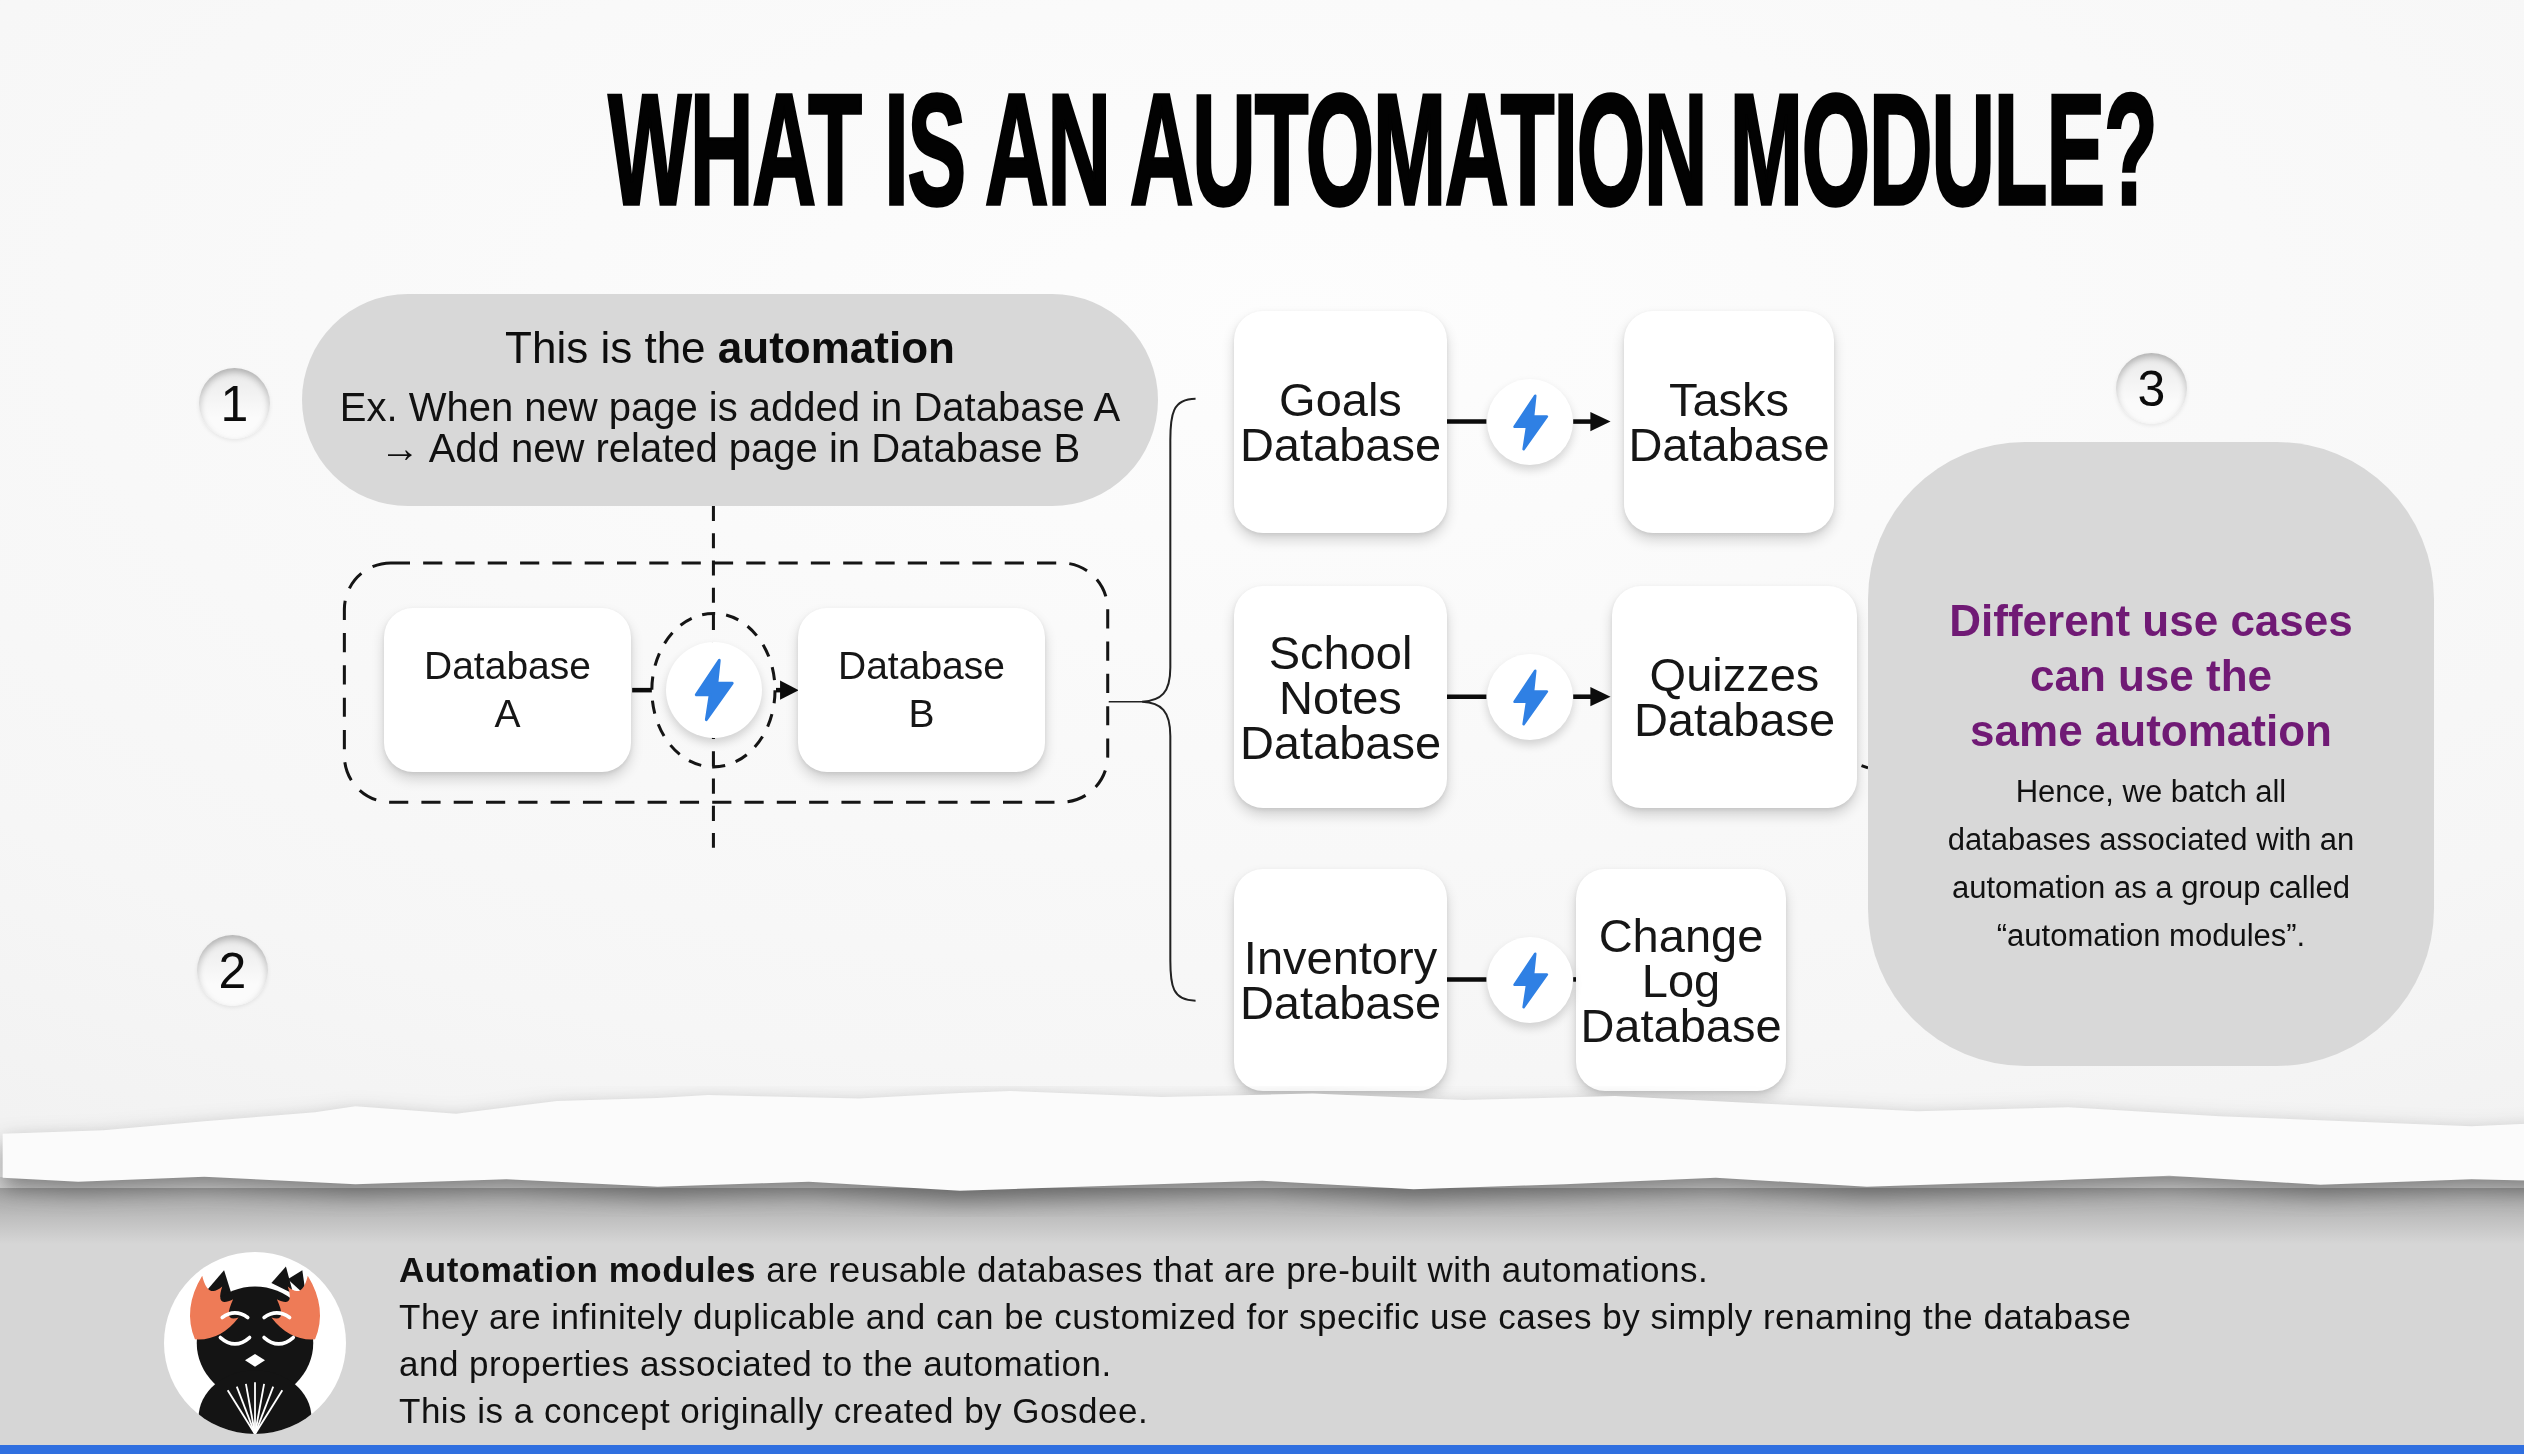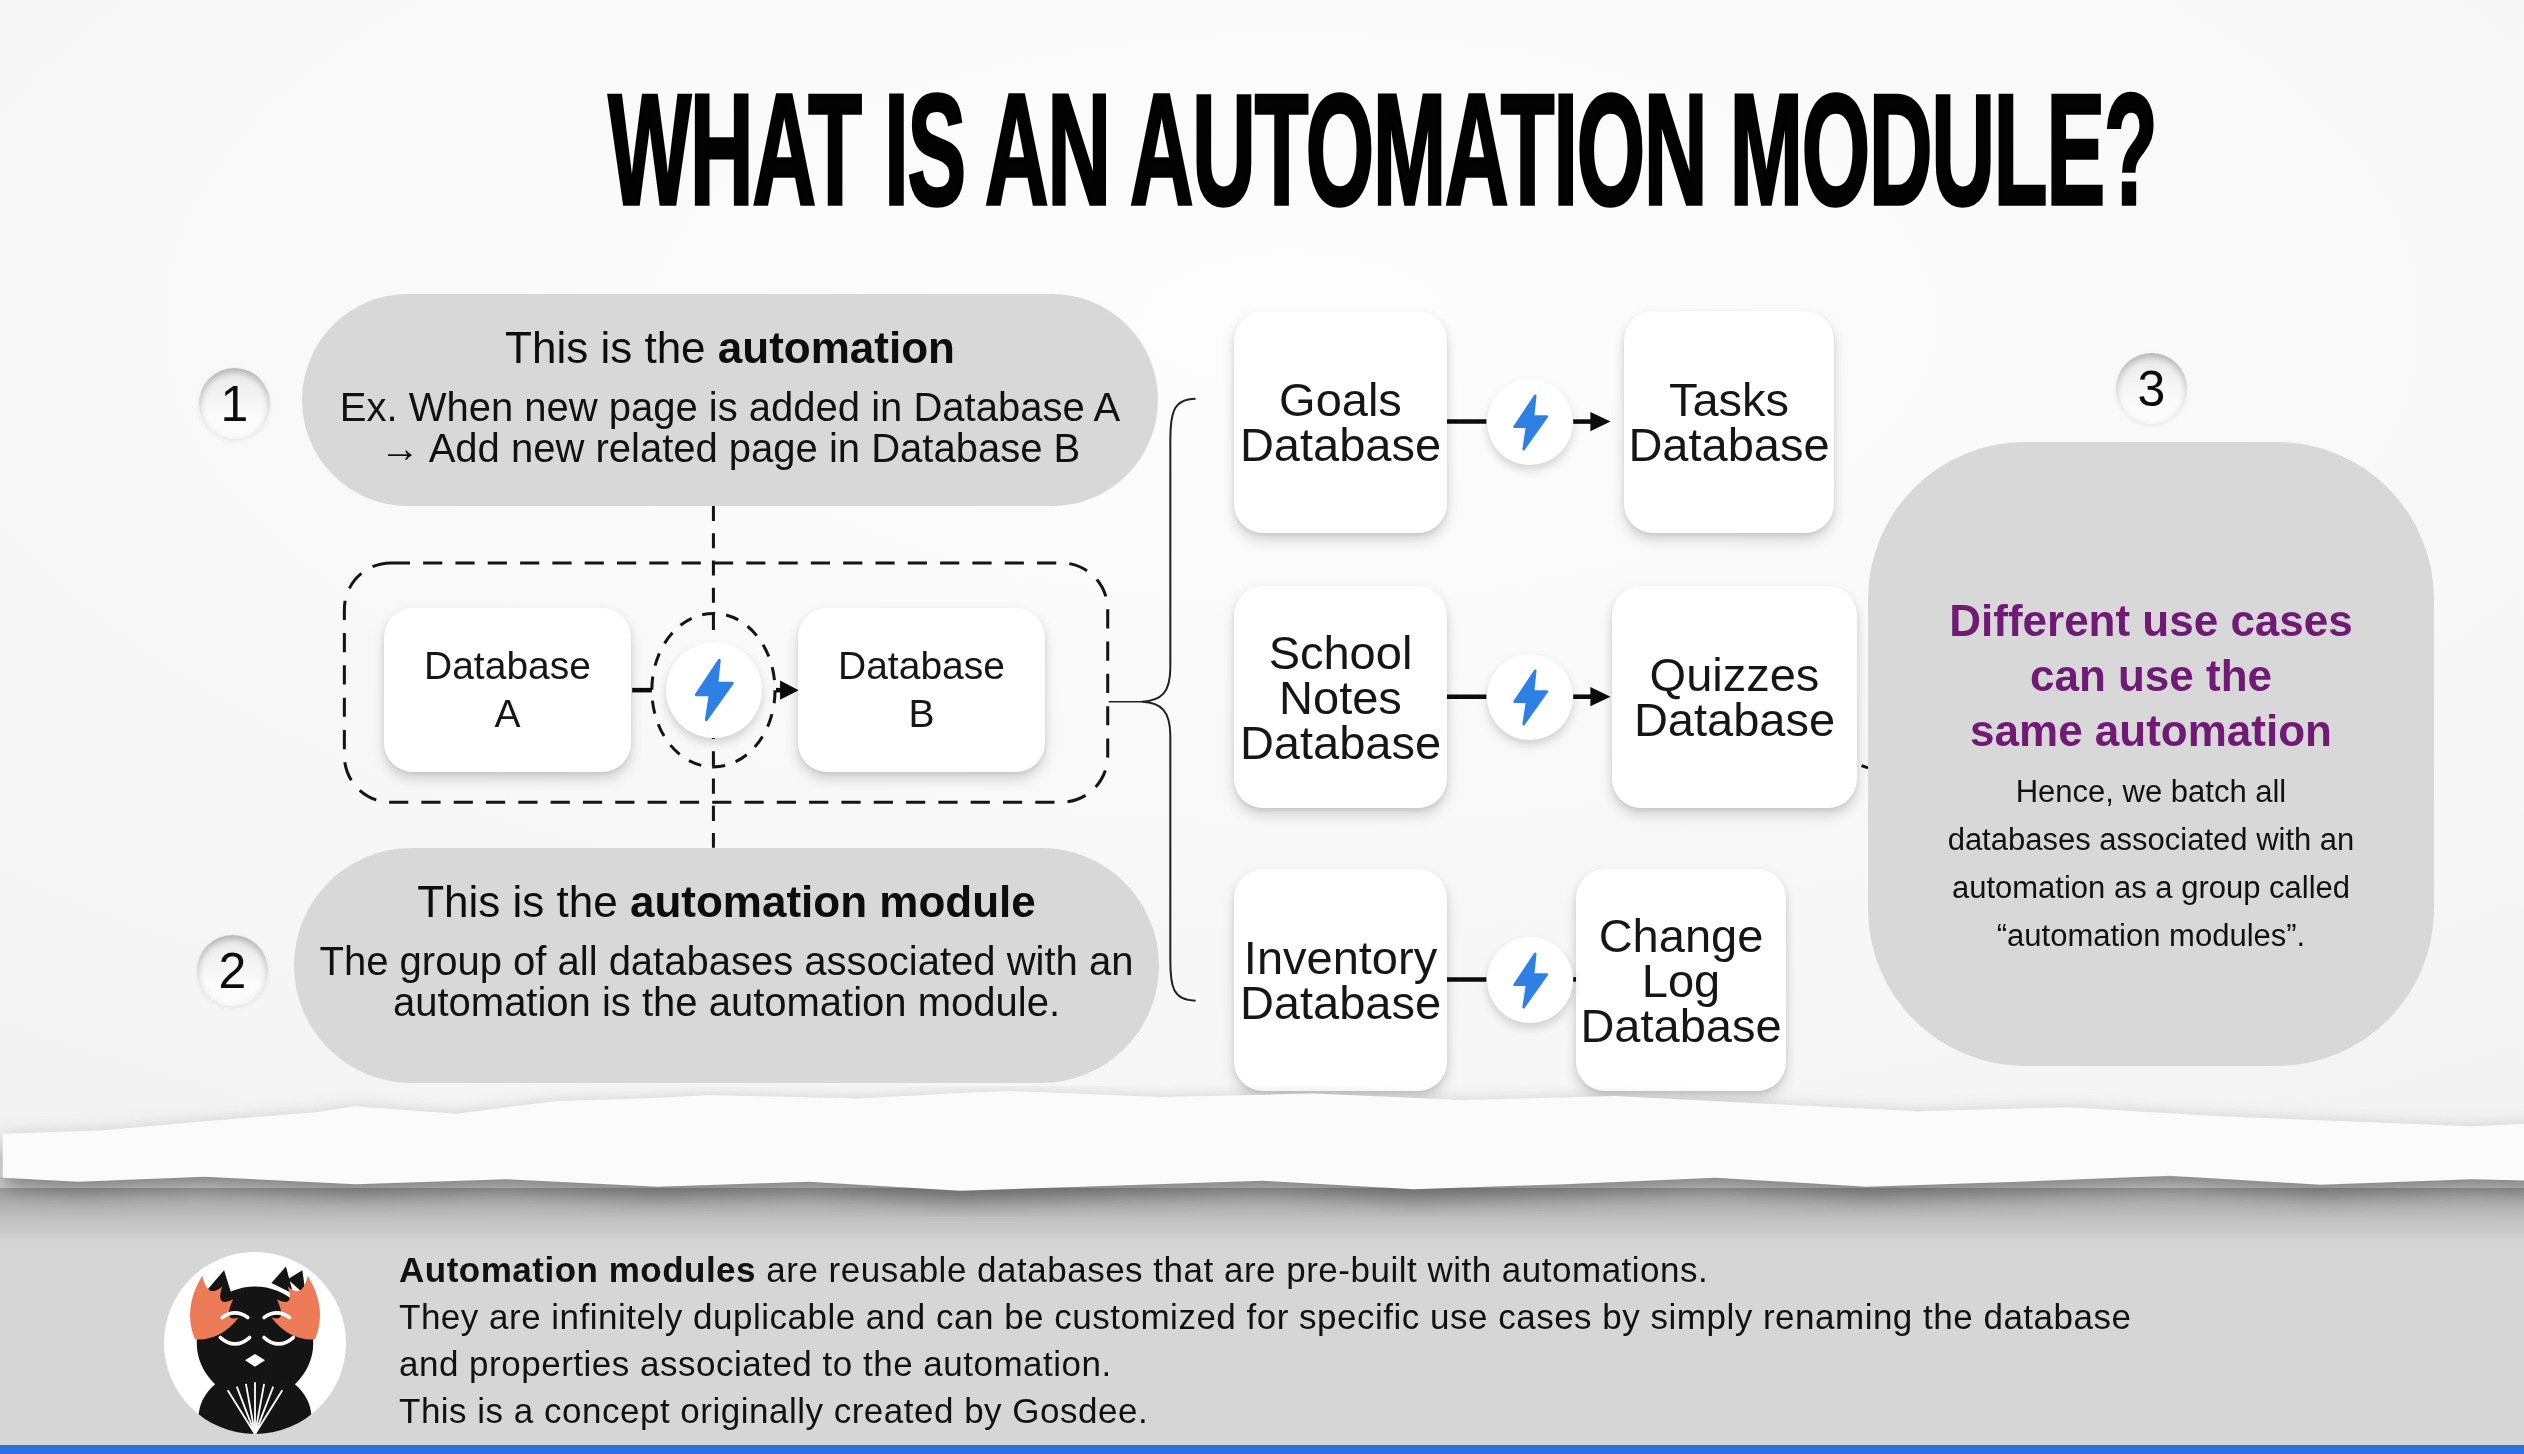--- a/index.html
+++ b/index.html
@@ -132,25 +132,20 @@
   <div class="card card-ab card-b">Database
 B</div>
   <div class="bolt-circle bolt-big">
     <svg width="48" height="64" viewBox="0 0 100 132">
       <path d="M61 4 L13 76 H42 L34 128 L88 52 H56 Z" fill="#2F80E4" stroke="#2F80E4" stroke-width="6" stroke-linejoin="round"></path>
     </svg>
   </div>
 
   <div class="num num-2">
     <span>2</span>
-  </div>
-  <div class="bubble bubble-2">
-    <div class="bubble-head"><span>This is the </span><b>automation module</b></div>
-    <div class="bubble-body">The group of all databases associated with an
-automation is the automation module.</div>
   </div>
 
   <div class="card card-row card-goals">Goals
 Database</div>
   <div class="card card-row card-tasks">Tasks
 Database</div>
   <div class="bolt-circle bolt-r1">
     <svg width="43" height="57" viewBox="0 0 100 132">
       <path d="M61 4 L13 76 H42 L34 128 L88 52 H56 Z" fill="#2F80E4" stroke="#2F80E4" stroke-width="6" stroke-linejoin="round"></path>
     </svg>

